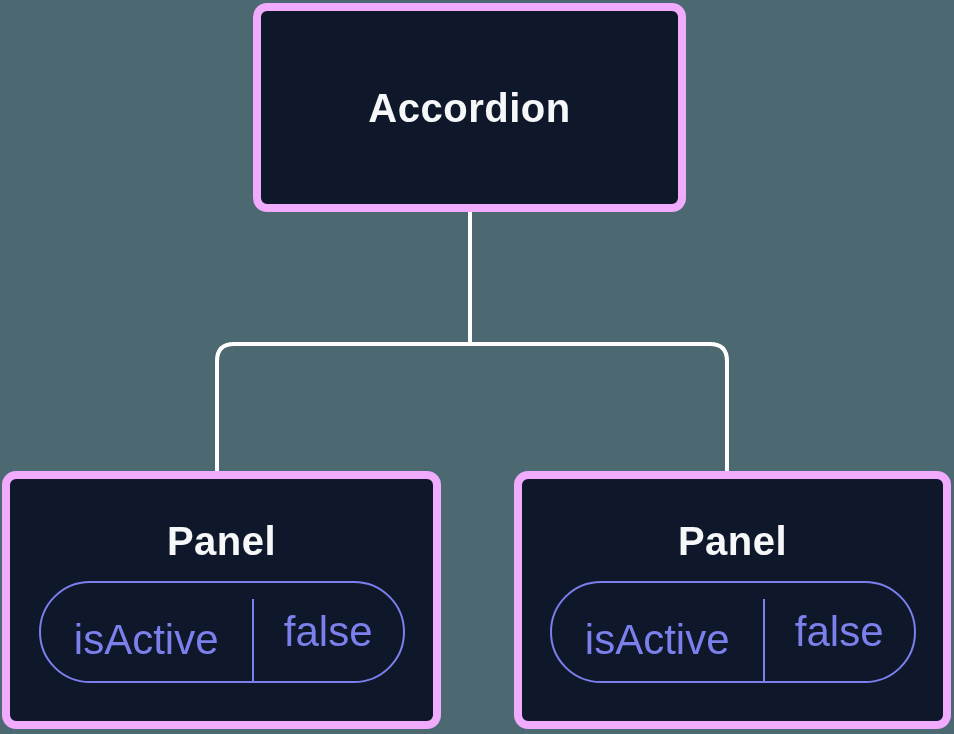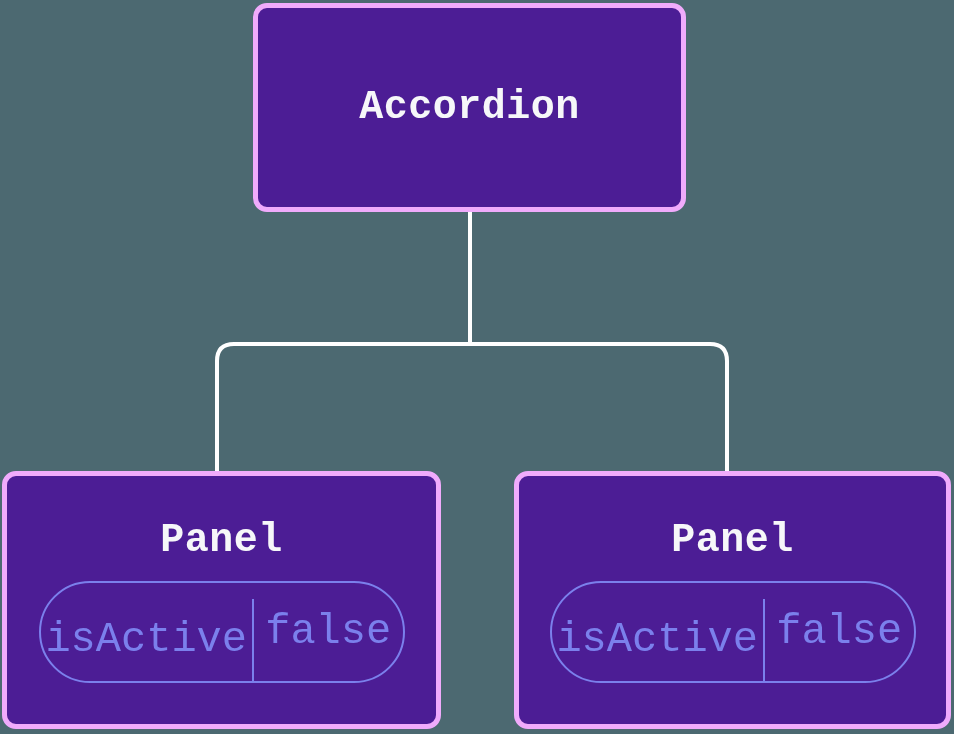--- a/index.html
+++ b/index.html
@@ -23,28 +23,27 @@
     height: 734px;
   }
   .connectors path {
     stroke: #FFFFFF;
     stroke-width: 4;
     fill: none;
   }
   .node {
     position: absolute;
     box-sizing: border-box;
-    background: #4c1d95;
-    border: 5px solid #f0abfc;
+    background: #0f172a;
+    border: 8px solid #f0abfc;
     border-radius: 14px;
     display: flex;
     flex-direction: column;
     align-items: center;
     justify-content: center;
-    font-family: Liberation Mono, monospace;
   }
   .node-root {
     left: 253px;
     top: 3px;
     width: 433px;
     height: 209px;
   }
   .node-panel {
     top: 471px;
     height: 258px;

